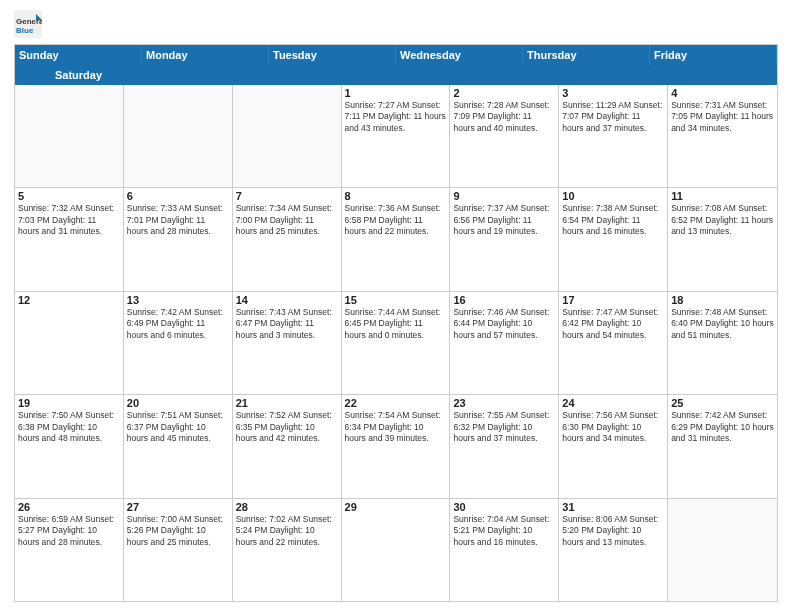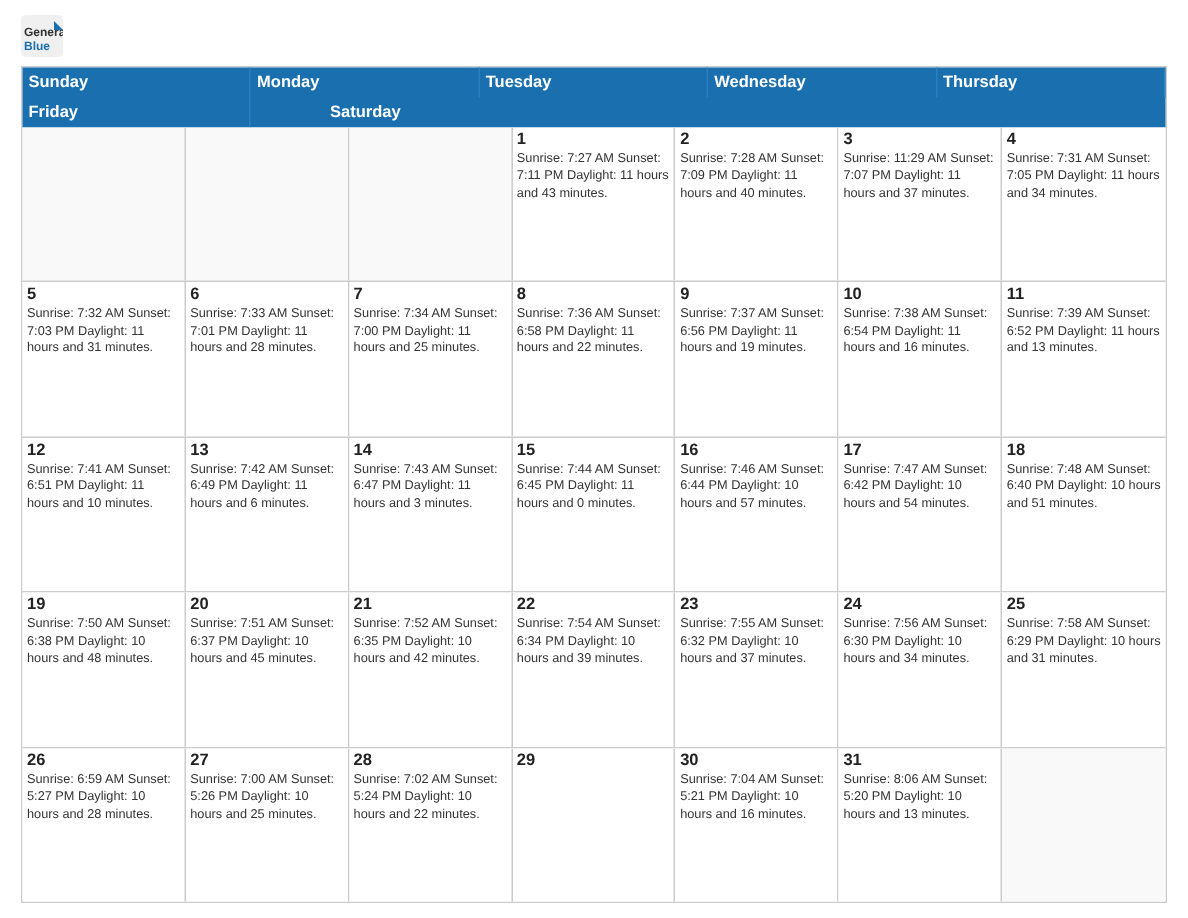--- a/index.html
+++ b/index.html
@@ -60,21 +60,21 @@
       color: #555;
     }
     .calendar {
       flex: 1;
       display: flex;
       flex-direction: column;
       border: 1px solid #ccc;
     }
     .cal-header {
       display: grid;
-      grid-template-columns: repeat(5, 1fr);
+      grid-template-columns: repeat(6, 1fr);
       background: #1a6faf;
     }
     .cal-header-cell {
       color: #fff;
       font-size: 11px;
       font-weight: bold;
       padding: 4px 4px;
       text-align: left;
       border-right: 1px solid #2a7fbf;
     }
@@ -220,33 +220,29 @@
           </div>
           <div class="cal-cell">
             <div class="day-num">10</div>
             <div class="cell-info">Sunrise: 7:38 AM
 Sunset: 6:54 PM
 Daylight: 11 hours
 and 16 minutes.</div>
           </div>
           <div class="cal-cell">
             <div class="day-num">11</div>
-            <div class="cell-info">Sunrise: 7:39 AM
+            <div class="cell-info">Sunrise: 7:08 AM
 Sunset: 6:52 PM
 Daylight: 11 hours
 and 13 minutes.</div>
           </div>
         </div>
         <div class="cal-row">
           <div class="cal-cell">
             <div class="day-num">12</div>
-            <div class="cell-info">Sunrise: 7:41 AM
-Sunset: 6:51 PM
-Daylight: 11 hours
-and 10 minutes.</div>
           </div>
           <div class="cal-cell">
             <div class="day-num">13</div>
             <div class="cell-info">Sunrise: 7:42 AM
 Sunset: 6:49 PM
 Daylight: 11 hours
 and 6 minutes.</div>
           </div>
           <div class="cal-cell">
             <div class="day-num">14</div>
@@ -322,21 +318,21 @@
           </div>
           <div class="cal-cell">
             <div class="day-num">24</div>
             <div class="cell-info">Sunrise: 7:56 AM
 Sunset: 6:30 PM
 Daylight: 10 hours
 and 34 minutes.</div>
           </div>
           <div class="cal-cell">
             <div class="day-num">25</div>
-            <div class="cell-info">Sunrise: 7:58 AM
+            <div class="cell-info">Sunrise: 7:42 AM
 Sunset: 6:29 PM
 Daylight: 10 hours
 and 31 minutes.</div>
           </div>
         </div>
         <div class="cal-row">
           <div class="cal-cell">
             <div class="day-num">26</div>
             <div class="cell-info">Sunrise: 6:59 AM
 Sunset: 5:27 PM

